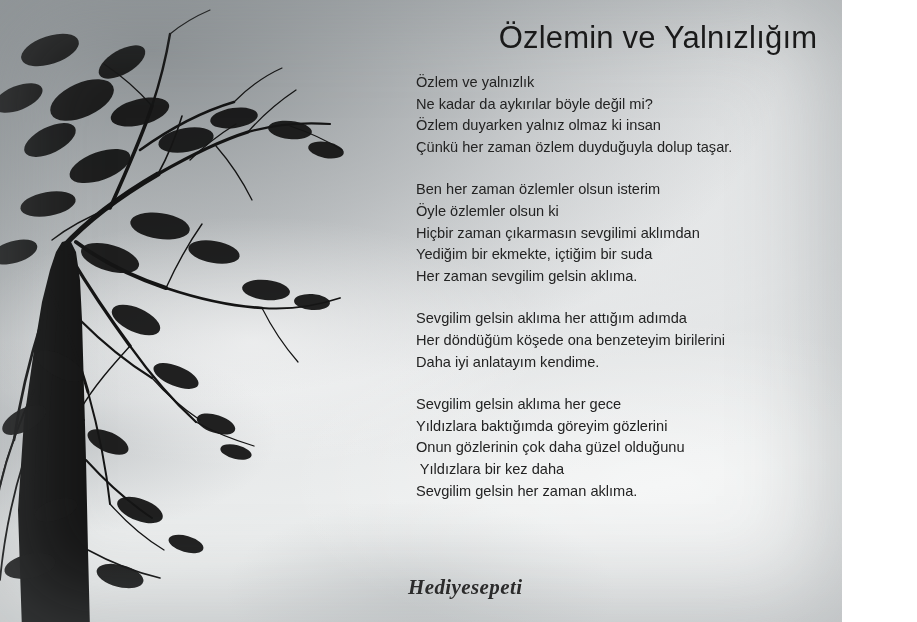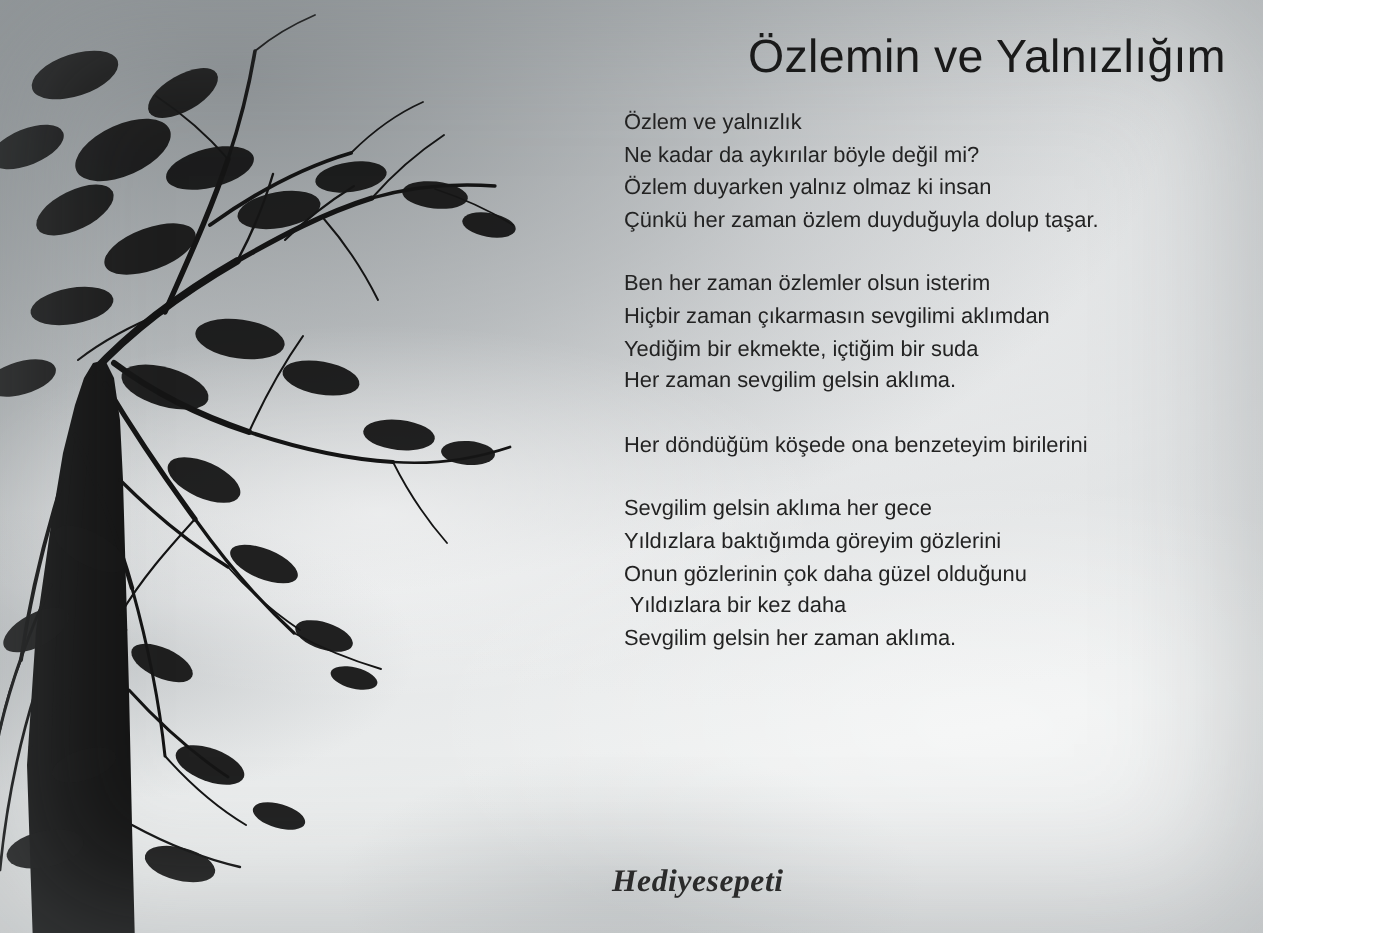--- a/index.html
+++ b/index.html
@@ -201,26 +201,29 @@
 
     <div class="poem">
       <div class="stanza">
         <div class="line">Özlem ve yalnızlık</div>
         <div class="line">Ne kadar da aykırılar böyle değil mi?</div>
         <div class="line">Özlem duyarken yalnız olmaz ki insan</div>
         <div class="line">Çünkü her zaman özlem duyduğuyla dolup taşar.</div>
       </div>
       <div class="stanza">
         <div class="line">Ben her zaman özlemler olsun isterim</div>
+        <div class="line">Öyle özlemler olsun ki</div>
         <div class="line">Hiçbir zaman çıkarmasın sevgilimi aklımdan</div>
         <div class="line">Yediğim bir ekmekte, içtiğim bir suda</div>
         <div class="line">Her zaman sevgilim gelsin aklıma.</div>
       </div>
       <div class="stanza">
+        <div class="line">Sevgilim gelsin aklıma her attığım adımda</div>
         <div class="line">Her döndüğüm köşede ona benzeteyim birilerini</div>
+        <div class="line">Daha iyi anlatayım kendime.</div>
       </div>
       <div class="stanza">
         <div class="line">Sevgilim gelsin aklıma her gece</div>
         <div class="line">Yıldızlara baktığımda göreyim gözlerini</div>
         <div class="line">Onun gözlerinin çok daha güzel olduğunu</div>
         <div class="line"> Yıldızlara bir kez daha</div>
         <div class="line">Sevgilim gelsin her zaman aklıma.</div>
       </div>
     </div>
 

